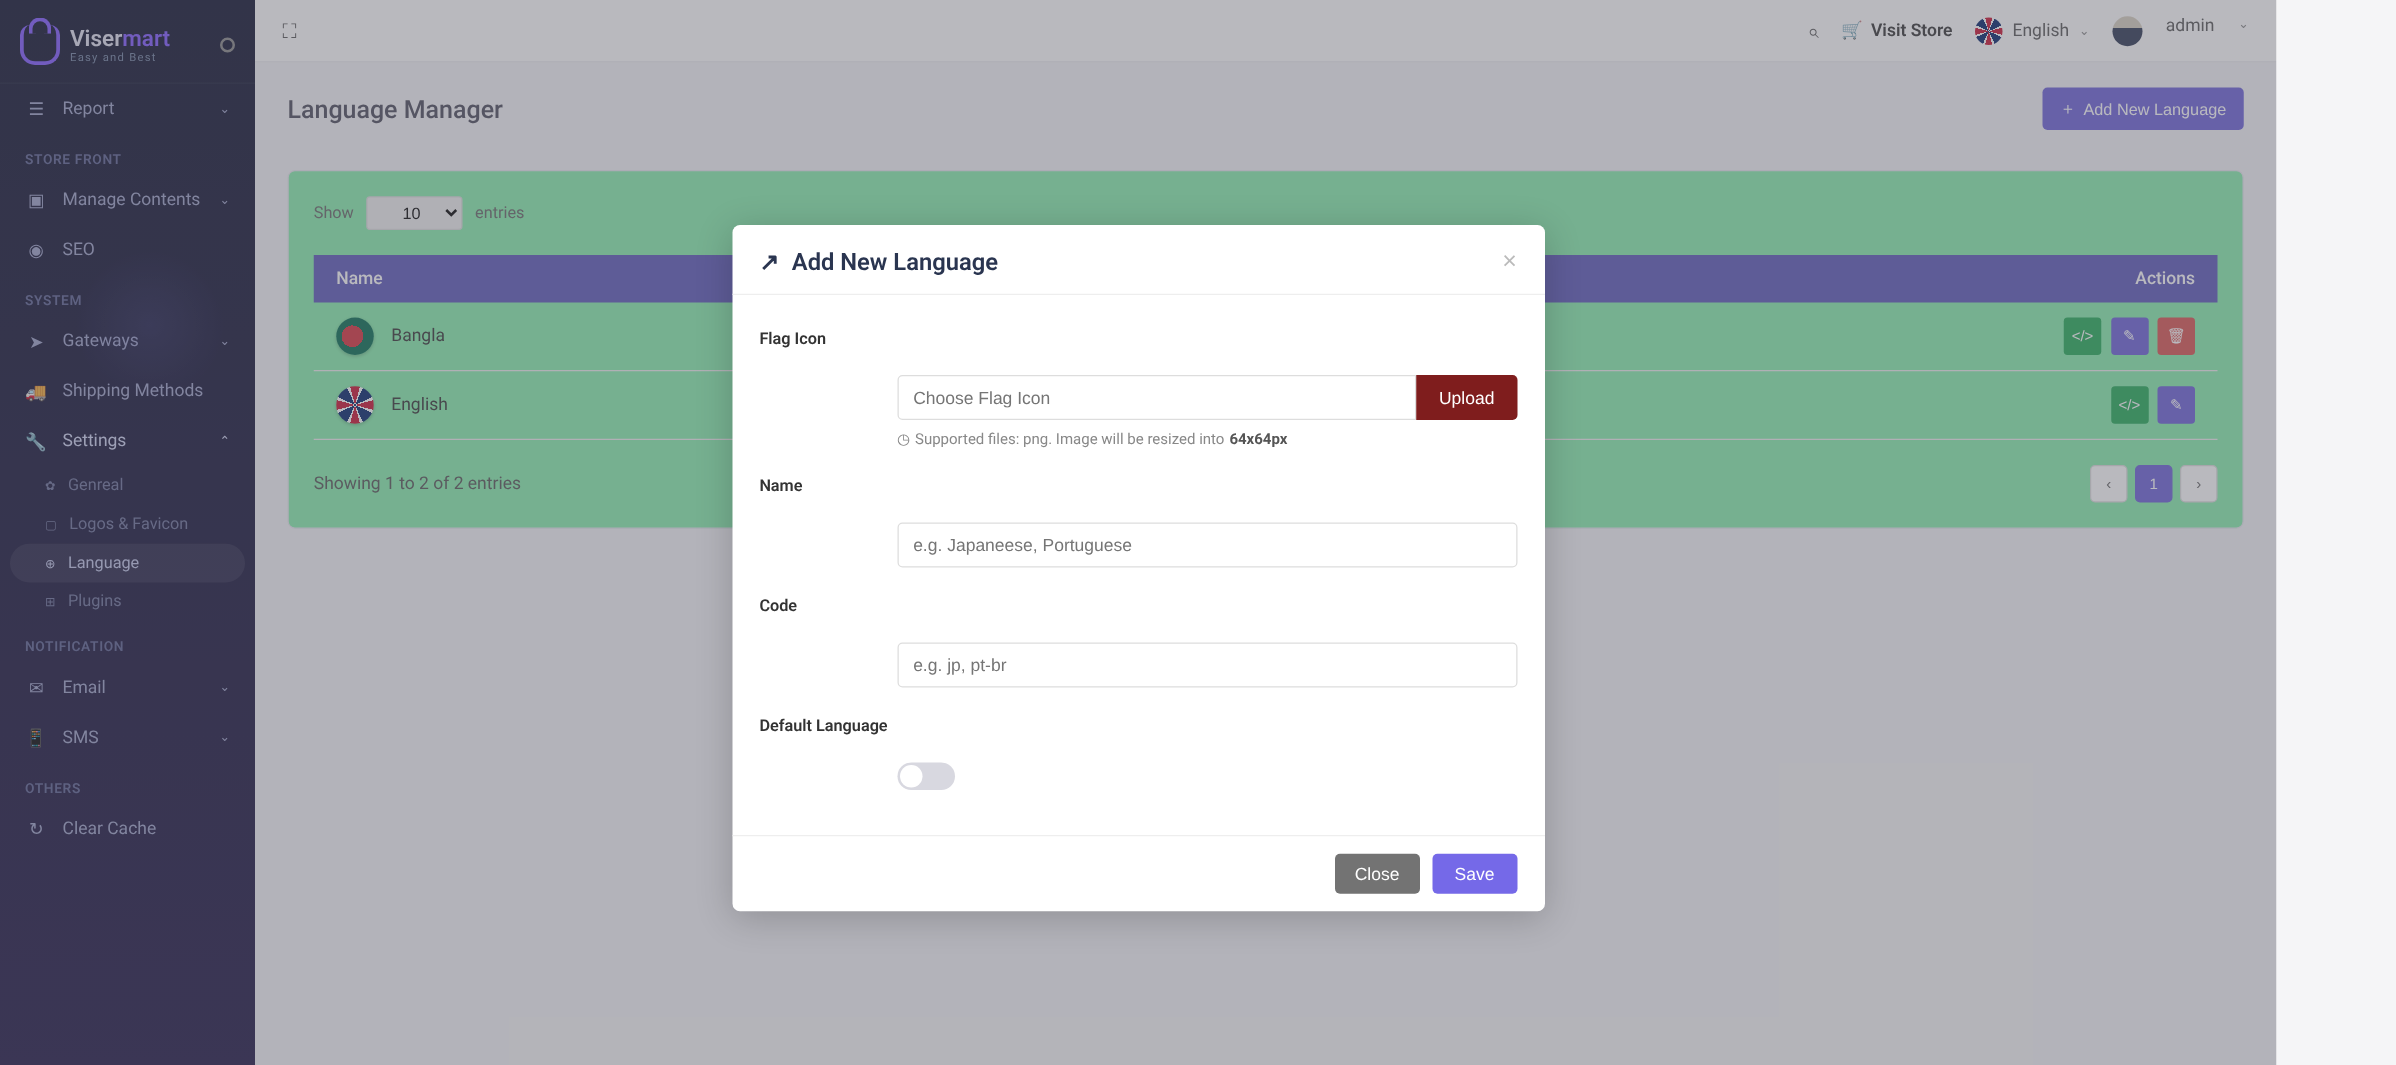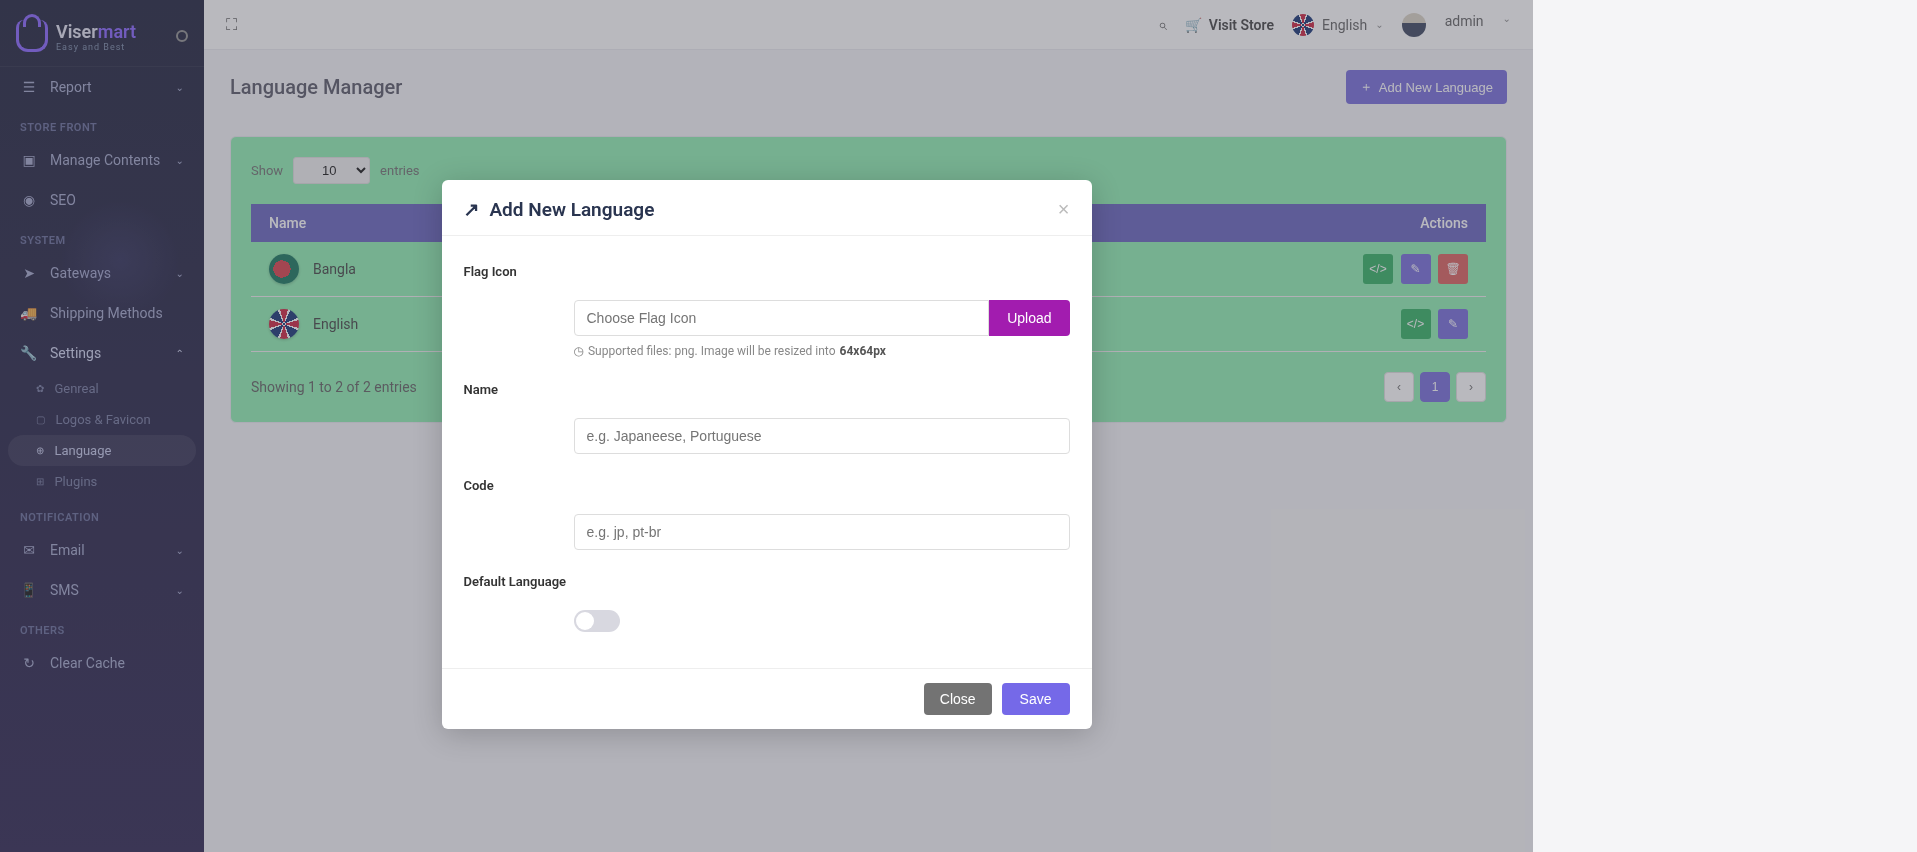--- a/index.html
+++ b/index.html
@@ -3,21 +3,21 @@
 <meta charset="utf-8">
 <style>
 * { box-sizing: border-box; margin: 0; padding: 0; }
 body {
   font-family: -apple-system, BlinkMacSystemFont, "Segoe UI", Roboto, sans-serif;
   background: #f5f5f7;
   color: #333;
   font-size: 14px;
   overflow: hidden;
 }
-.app { display: flex; height: 852px; width: 1533px; position: relative; }
+.app { display: flex; height: 852px; width: 1821px; position: relative; }
 
 
 .sidebar {
   width: 204px;
   background: linear-gradient(180deg, #0a0e2a 0%, #1a1140 100%);
   color: #9ba0c7;
   padding-top: 10px;
   flex-shrink: 0;
   position: relative;
 }
@@ -206,21 +206,21 @@
 .input {
   width: 100%;
   padding: 9px 12px;
   border: 1px solid #ddd;
   border-radius: 4px;
   font-size: 14px;
 }
 .input-group { display: flex; }
 .input-group .input { border-radius: 4px 0 0 4px; }
 .upload-btn {
-  background: #a21caf; color: #fff;
+  background: #7f1d1d; color: #fff;
   border: none; padding: 0 18px;
   border-radius: 0 4px 4px 0;
   font-size: 14px; cursor: pointer;
 }
 .help-text { font-size: 12px; color: #888; margin-top: 8px; display: flex; gap: 4px; align-items: center; }
 .help-text b { color: #555; }
 .toggle {
   width: 46px; height: 22px;
   background: #d8d8e0;
   border-radius: 11px;

